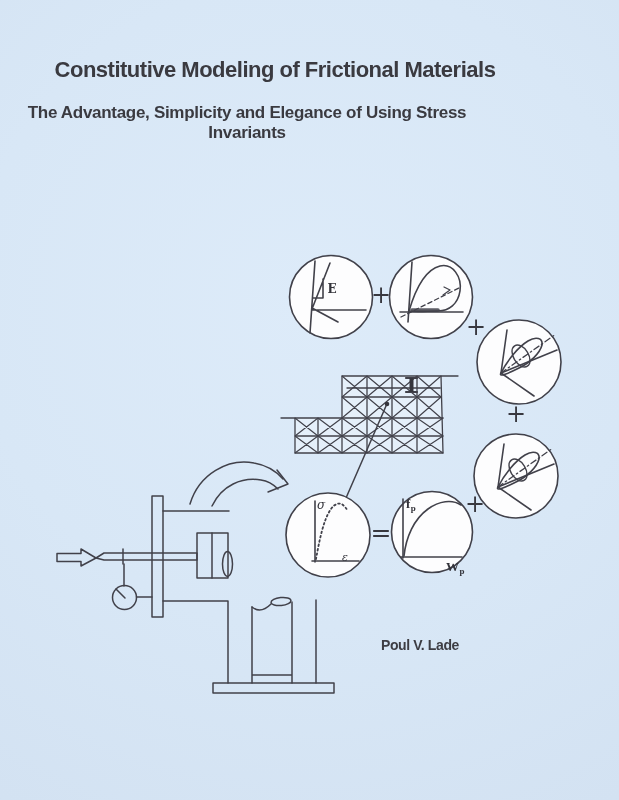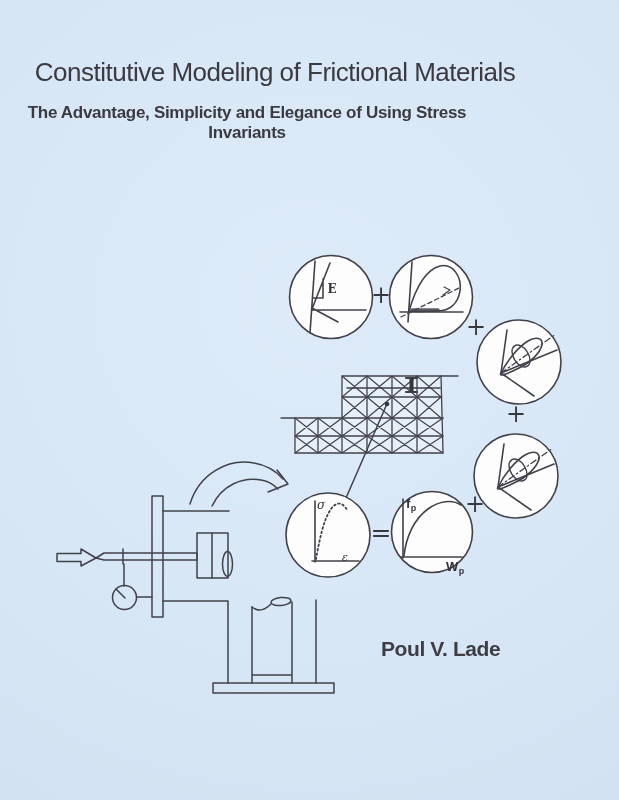--- a/index.html
+++ b/index.html
@@ -3,31 +3,31 @@
 <meta charset="utf-8">
 <style>
   html,body{margin:0;padding:0;background:#ffffff;}
   .cover{
     position:relative;width:619px;height:800px;overflow:hidden;
     background:radial-gradient(120% 90% at 50% 38%, #ddebf9 0%, #d8e7f6 45%, #d3e2f2 80%, #cedcee 100%);
     font-family:"Liberation Sans", sans-serif;
   }
   .title{
     position:absolute;left:0;top:57px;width:550px;margin:0;
-    text-align:center;font-size:26px;font-weight:normal;letter-spacing:-0.5px;
+    text-align:center;font-size:22px;font-weight:bold;letter-spacing:-0.5px;
     color:#3a3a40;
   }
   .subtitle{
     position:absolute;left:0;top:103px;width:494px;margin:0;
     text-align:center;font-size:17px;font-weight:bold;letter-spacing:-0.3px;
     color:#3a3a40;
   }
   .author{
     position:absolute;left:381px;top:637px;margin:0;
-    font-size:21px;font-weight:bold;letter-spacing:-0.4px;color:#3d3d43;
+    font-size:14px;font-weight:bold;letter-spacing:-0.4px;color:#3d3d43;
   }
   svg.art{position:absolute;left:0;top:0;}
   .op{
     position:absolute;transform:translate(-50%,-50%);
     font-family:"DejaVu Serif", serif;color:#38383f;line-height:1;
   }
   .op-plus{font-size:24px;}
   .op-eq{font-size:25px;}
   .op-plus-1{left:381px;top:295px;}
   .op-plus-2{left:476px;top:327px;}
@@ -35,21 +35,21 @@
   .op-plus-4{left:475px;top:504px;}
   .op-eq-1{left:381px;top:532px;}
   .lbl{
     position:absolute;transform:translate(-50%,-50%);
     font-family:"DejaVu Serif", serif;color:#33333a;line-height:1;
   }
   .lbl-E{left:332px;top:289px;font-size:12px;font-weight:bold;}
   .lbl-sigma{left:321px;top:505px;font-size:12px;font-style:italic;}
   .lbl-eps{left:345px;top:557px;font-size:11px;font-style:italic;}
   .axis-pair{
-    position:absolute;font-family:Liberation Sans, sans-serif;color:#33333a;
+    position:absolute;font-family:Liberation Serif, serif;color:#33333a;
     font-size:13px;font-weight:bold;line-height:1;transform:none;
   }
   .lbl-fp{left:406px;top:497px;}
   .lbl-wp{left:446px;top:560px;}
   .sub{font-size:9px;position:relative;top:3px;left:0.5px;font-weight:bold;}
 </style>
 </head>
 <body>
 
 <div class="cover">

